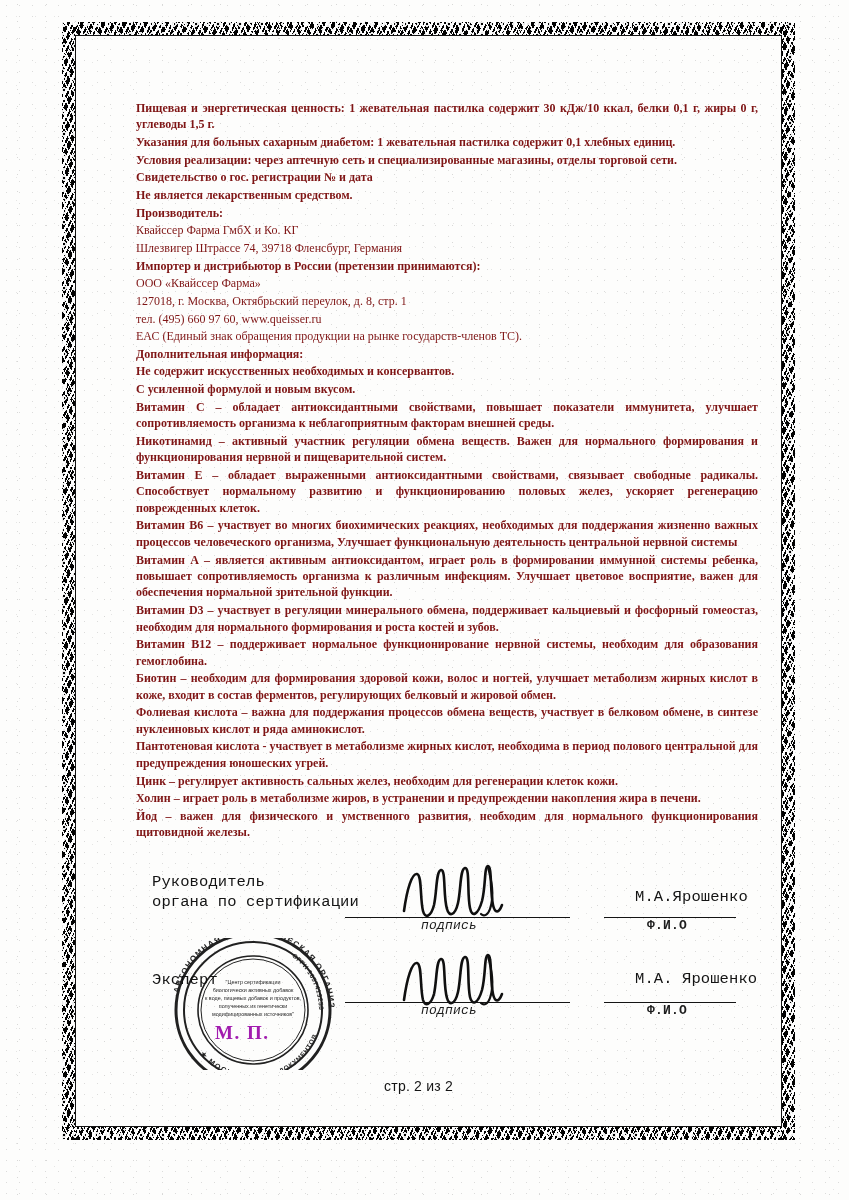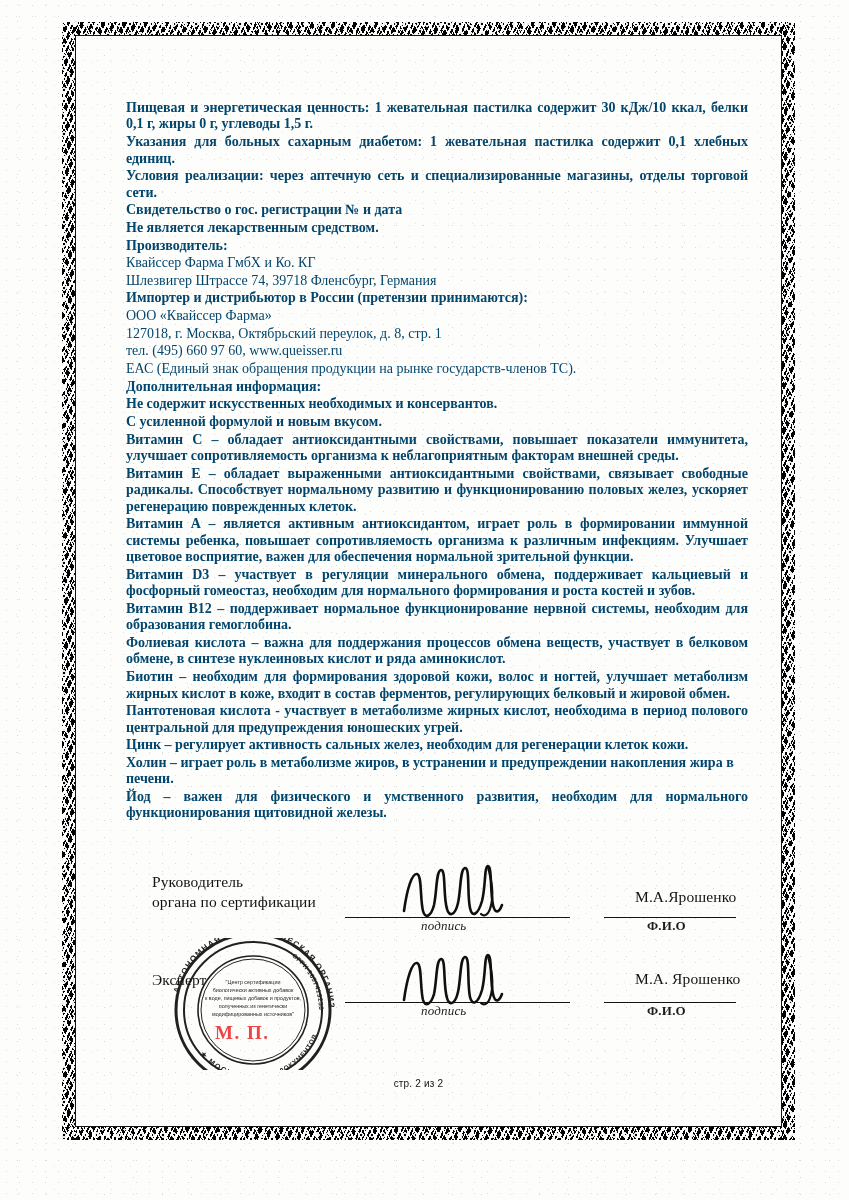--- a/index.html
+++ b/index.html
@@ -89,45 +89,45 @@
     width: 707px;
     height: 1092px;
     box-sizing: border-box;
     border: 1.5px solid #151515;
     pointer-events: none;
   }
 
   
   .content {
     position: absolute;
-    left: 126px;
+    left: 136px;
     top: 100px;
     width: 622px;
-    color: #0c4a6e;
-    font-size: 14px;
+    color: #7f1d1d;
+    font-size: 12px;
     line-height: 16.45px;
     text-align: justify;
     text-justify: inter-word;
     filter: contrast(1.08);
   }
   .content p {
     margin: 0 0 1.2px 0;
     font-weight: 700;
     text-align: justify;
   }
   .content p.plain { font-weight: 400; }
   .content p.last-left { text-align: left; }
 
   
   .sign-block {
     position: absolute;
     left: 126px;
     top: 872px;
     width: 622px;
-    font-family: Liberation Serif, serif;
+    font-family: Liberation Mono, monospace;
     color: #141414;
   }
   .sign-row {
     position: relative;
     height: 72px;
   }
   .sign-role {
     position: absolute;
     left: 26px;
     top: 0;
@@ -188,32 +188,32 @@
   .seal svg { display: block; }
 
   .mp-text {
     position: absolute;
     left: 215px;
     top: 1022px;
     font-family: "Liberation Serif", serif;
     font-size: 19px;
     font-weight: 700;
     letter-spacing: 1.5px;
-    color: #ef4444;
+    color: #a21caf;
   }
 
   
   .footer {
     position: absolute;
     left: 0;
     top: 1078px;
     width: 849px;
     text-align: center;
     font-family: "Liberation Sans", sans-serif;
-    font-size: 10px;
+    font-size: 14px;
     color: #151515;
     letter-spacing: .2px;
   }
   .footer span { margin-left: -12px; }
 </style>
 </head>
 <body>
 
 <div class="page">
 
@@ -231,26 +231,28 @@
     <p class="plain">Шлезвигер Штрассе 74, 39718 Фленсбург, Германия</p>
     <p>Импортер и дистрибьютор в России (претензии принимаются):</p>
     <p class="plain">ООО «Квайссер Фарма»</p>
     <p class="plain">127018, г. Москва, Октябрьский переулок, д. 8, стр. 1</p>
     <p class="plain">тел. (495) 660 97 60, www.queisser.ru</p>
     <p class="plain">ЕАС (Единый знак обращения продукции на рынке государств-членов ТС).</p>
     <p>Дополнительная информация:</p>
     <p>Не содержит искусственных необходимых и консервантов.</p>
     <p>С усиленной формулой и новым вкусом.</p>
     <p>Витамин С – обладает антиоксидантными свойствами, повышает показатели иммунитета, улучшает сопротивляемость организма к неблагоприятным факторам внешней среды.</p>
+    <p>Никотинамид – активный участник регуляции обмена веществ. Важен для нормального формирования и функционирования нервной и пищеварительной систем.</p>
     <p>Витамин Е – обладает выраженными антиоксидантными свойствами, связывает свободные радикалы. Способствует нормальному развитию и функционированию половых желез, ускоряет регенерацию поврежденных клеток.</p>
+    <p>Витамин В6 – участвует во многих биохимических реакциях, необходимых для поддержания жизненно важных процессов человеческого организма, Улучшает функциональную деятельность центральной нервной системы</p>
     <p>Витамин А – является активным антиоксидантом, играет роль в формировании иммунной системы ребенка, повышает сопротивляемость организма к различным инфекциям. Улучшает цветовое восприятие, важен для обеспечения нормальной зрительной функции.</p>
     <p>Витамин D3 – участвует в регуляции минерального обмена, поддерживает кальциевый и фосфорный гомеостаз, необходим для нормального формирования и роста костей и зубов.</p>
     <p>Витамин В12 – поддерживает нормальное функционирование нервной системы, необходим для образования гемоглобина.</p>
+    <p>Биотин – необходим для формирования здоровой кожи, волос и ногтей, улучшает метаболизм жирных кислот в коже, входит в состав ферментов, регулирующих белковый и жировой обмен.</p>
     <p>Фолиевая кислота – важна для поддержания процессов обмена веществ, участвует в белковом обмене, в синтезе нуклеиновых кислот и ряда аминокислот.</p>
-    <p>Биотин – необходим для формирования здоровой кожи, волос и ногтей, улучшает метаболизм жирных кислот в коже, входит в состав ферментов, регулирующих белковый и жировой обмен.</p>
     <p>Пантотеновая кислота - участвует в метаболизме жирных кислот, необходима в период полового центральной для предупреждения юношеских угрей.</p>
     <p class="last-left">Цинк – регулирует активность сальных желез, необходим для регенерации клеток кожи.</p>
     <p class="last-left">Холин – играет роль в метаболизме жиров, в устранении и предупреждении накопления жира в печени.</p>
     <p>Йод – важен для физического и умственного развития, необходим для нормального функционирования щитовидной железы.</p>
   </div>
 
   <div class="sign-block">
 
     <div class="sign-row">
       <div class="sign-role">Руководитель

